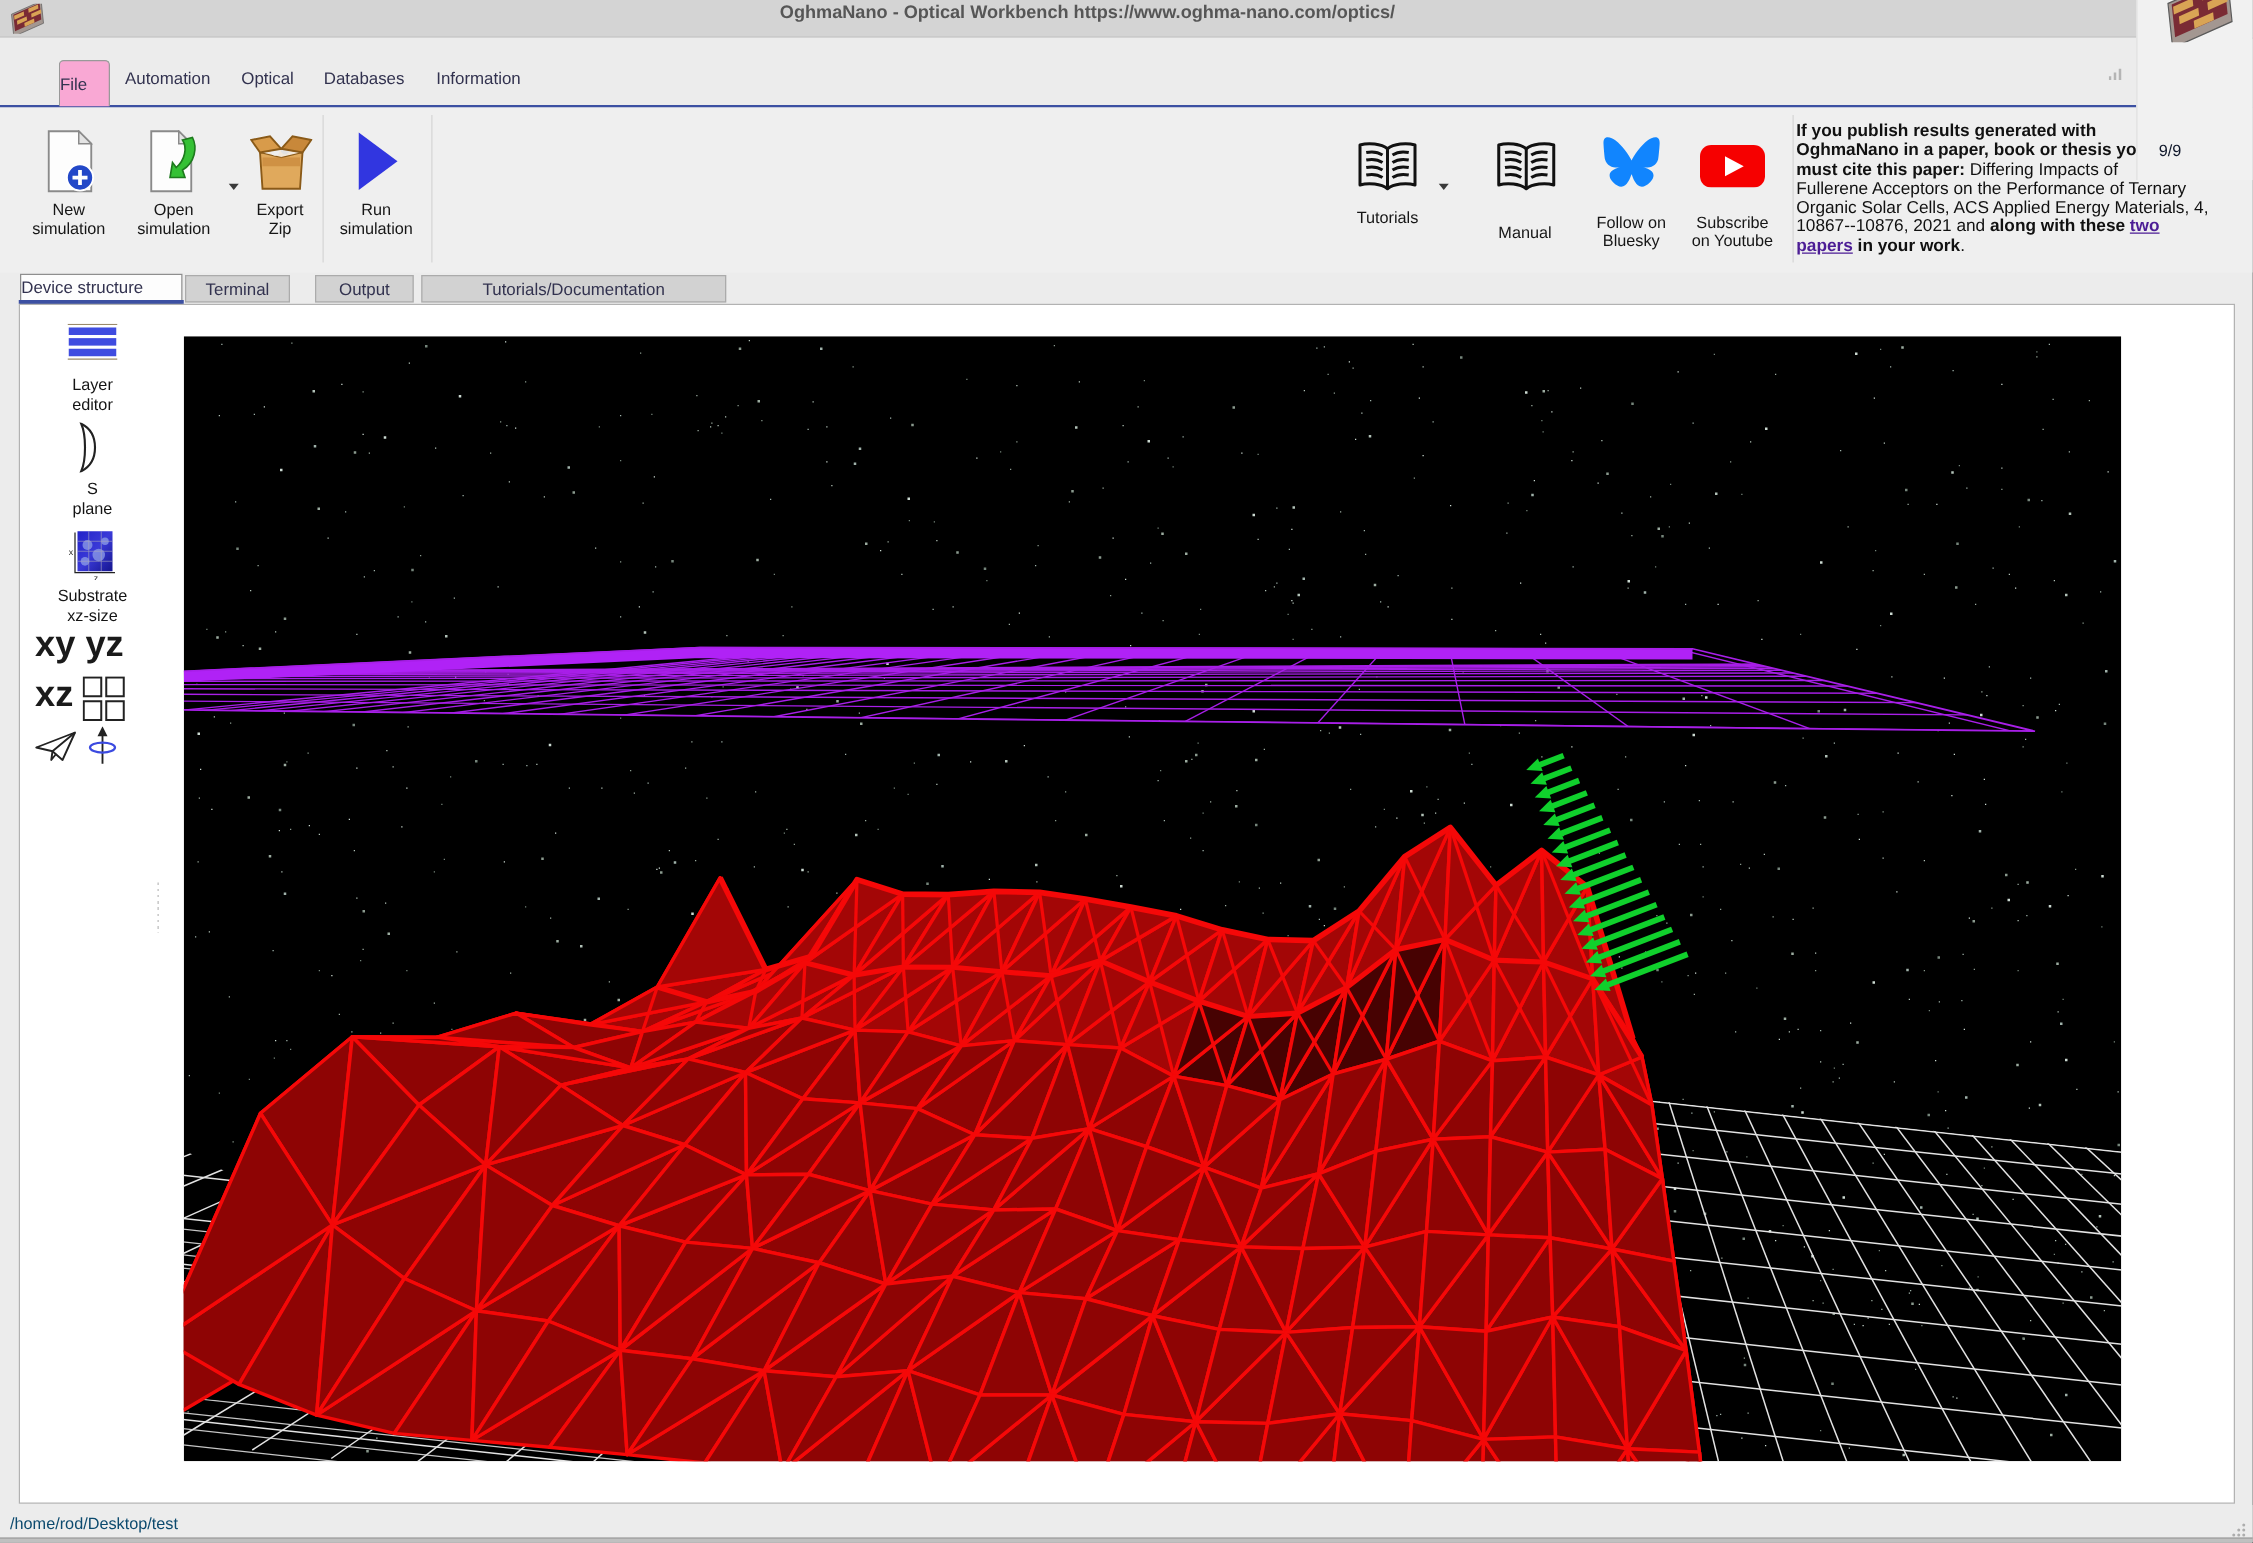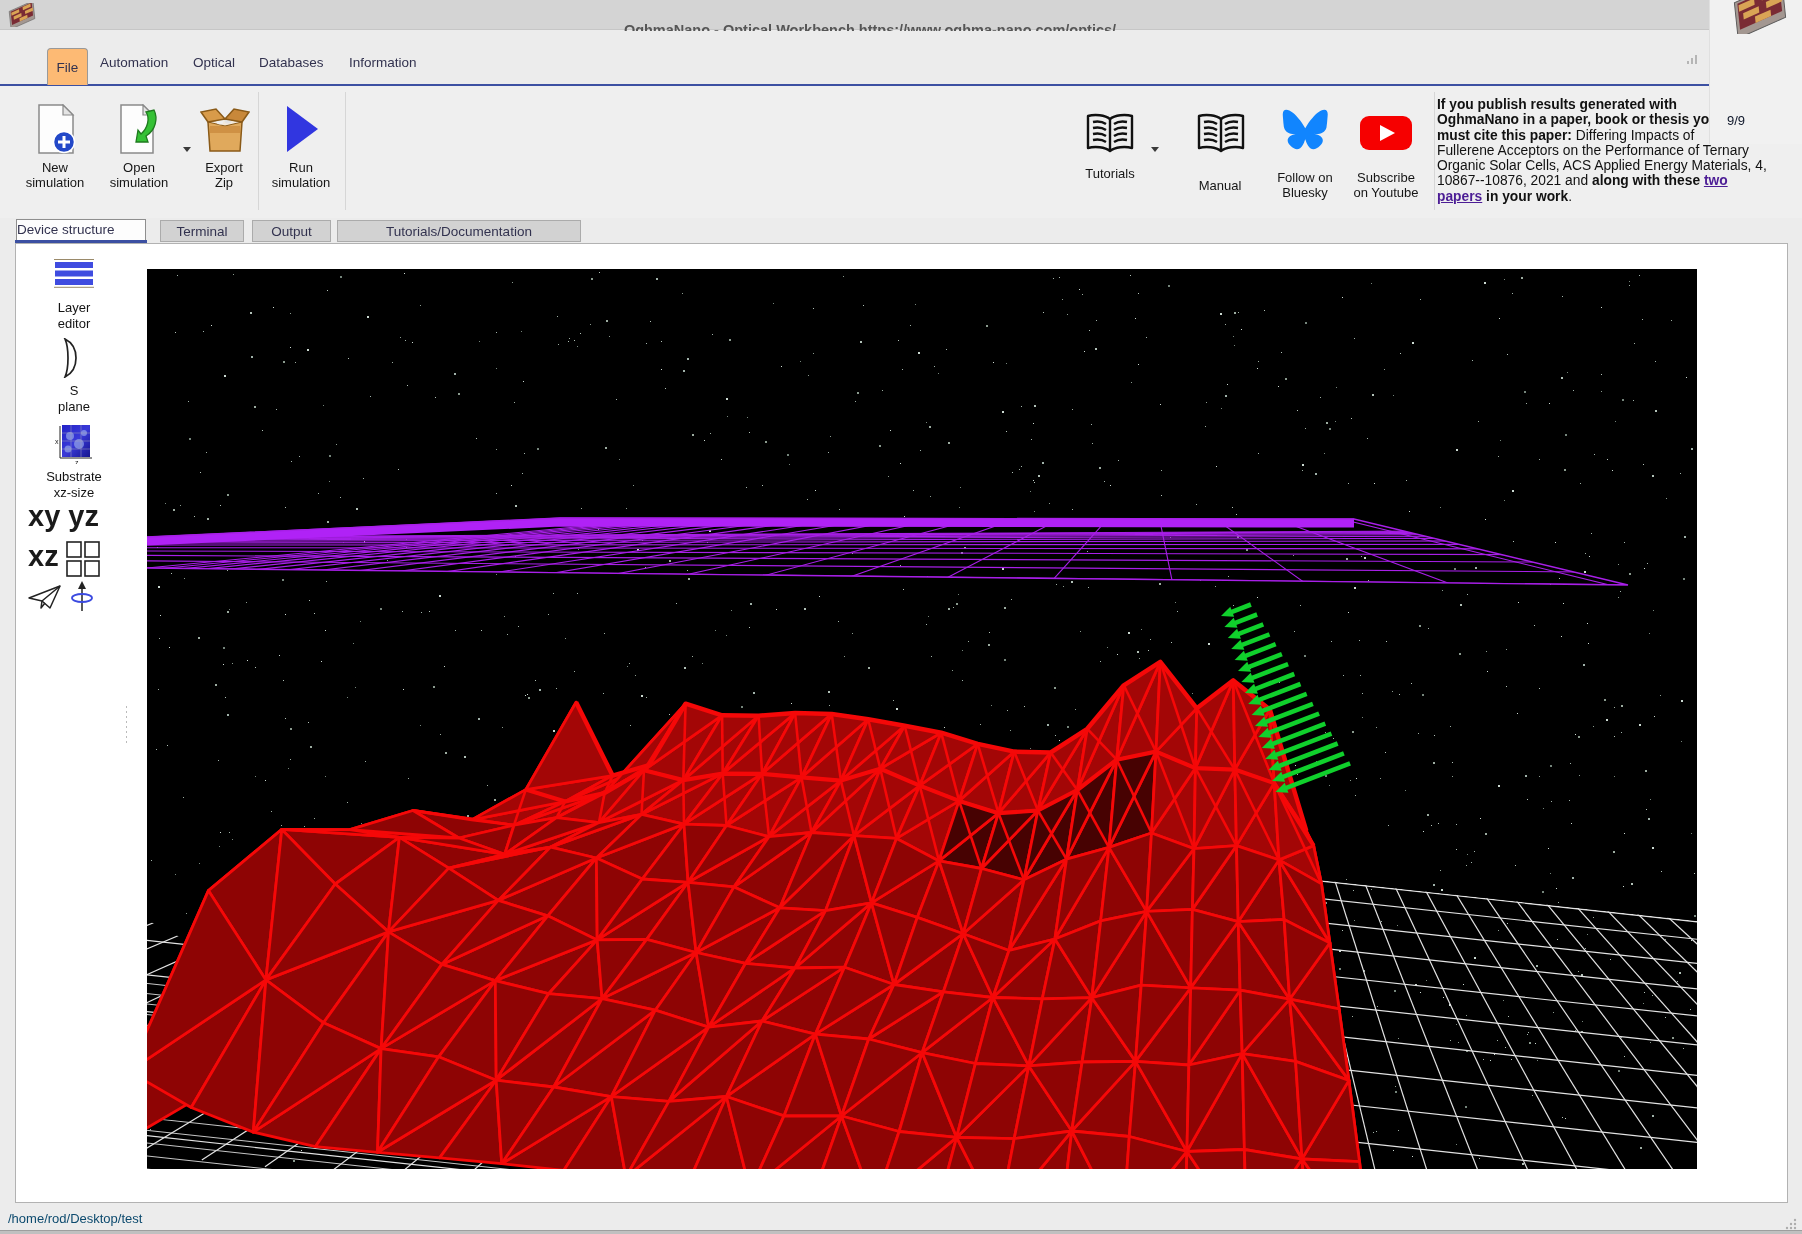--- a/index.html
+++ b/index.html
@@ -1,21 +1,21 @@
 <!DOCTYPE html>
 <html><head><meta charset="utf-8"><style>
 *{margin:0;padding:0;box-sizing:border-box}
 html,body{width:1802px;height:1234px;font-family:"Liberation Sans",sans-serif;background:#ececec;overflow:hidden}
 .abs{position:absolute}
 #titlebar{position:absolute;left:0;top:0;width:1802px;height:30px;background:#d4d4d4;border-bottom:1px solid #c6c6c6}
-#title{position:absolute;left:0;top:22px;width:1740px;text-align:center;font-size:14.5px;font-weight:bold;color:#565656}
+#title{position:absolute;left:0;top:2px;width:1740px;text-align:center;font-size:14.5px;font-weight:bold;color:#565656}
 #menuzone{position:absolute;left:0;top:31px;width:1802px;height:55px;background:#ececec}
 #blueline{position:absolute;left:0;top:84px;width:1787px;height:2px;background:#3c50a2}
 .mtab{position:absolute;top:55px;font-size:13.5px;color:#32324f}
-#filetab{position:absolute;left:47px;top:48px;width:41px;height:37px;background:#fdba74;border:1px solid #999;border-bottom:none;border-radius:4px 4px 0 0;text-align:center;padding-top:11px;font-size:13.5px;color:#32324f;z-index:3}
+#filetab{position:absolute;left:47px;top:48px;width:41px;height:37px;background:#f9a8d4;border:1px solid #999;border-bottom:none;border-radius:4px 4px 0 0;padding-top:11px;font-size:13.5px;color:#32324f;z-index:3}
 #toolbar{position:absolute;left:0;top:86px;width:1802px;height:132px;background:#efefef}
 .vsep{position:absolute;top:92px;height:118px;width:1px;background:#d6d6d6}
 .tblabel{position:absolute;font-size:13px;color:#161616;text-align:center;line-height:15px}
 #cite{position:absolute;left:1437px;top:97px;width:360px;font-size:13.8px;line-height:15.3px;color:#111;z-index:1}
 #cite .nw{white-space:nowrap}
 #cite a{color:#4c1d95;font-weight:bold;text-decoration:underline}
 #panel99{position:absolute;left:1709px;top:0;width:93px;height:144px;background:#f1f1f1;z-index:5;border-left:1px solid #e0e0e0}
 #nn{position:absolute;left:1727px;top:113px;font-size:13px;color:#0f172a;z-index:6}
 .t2{position:absolute;top:220px;height:22px;background:#d2d2d2;border:1px solid #ababab;font-size:13.5px;color:#32324f;text-align:center;line-height:21px}
 #t2sel{position:absolute;left:16px;top:219px;width:130px;height:24px;background:#fdfdfd;border:1px solid #8e8e8e;font-size:13.5px;color:#32324f;text-align:left;line-height:20px;z-index:2}
@@ -142,21 +142,21 @@
 <rect x="-18" y="-4" width="17" height="6"></rect>
 <rect x="7" y="-5" width="17" height="6"></rect>
 <rect x="-6" y="4" width="17" height="6"></rect>
 </g>
 </g>
     </svg>
   </div>
 <div id="nn">9/9</div>
 <div id="t2sel">Device structure</div>
 <div id="t2blue"></div>
-<div class="t2" style="left:160px;width:84px">Terminal</div>
+<div class="t2" style="left:148px;width:84px">Terminal</div>
 <div class="t2" style="left:252px;width:79px">Output</div>
 <div class="t2" style="left:337px;width:244px">Tutorials/Documentation</div>
 <div id="content"></div>
 <div style="position:absolute;left:126px;top:706px;width:1px;height:40px;background:repeating-linear-gradient(#bbb 0 2px,transparent 2px 5px)"></div>
 <svg class="abs" style="left:54px;top:259px" width="40" height="29" viewBox="0 0 40 29">
 <rect x="0" y="0" width="40" height="1" fill="#9a8a6a"></rect>
 <rect x="0" y="27.8" width="40" height="1" fill="#9a8a6a"></rect>
 <rect x="1" y="3" width="38" height="6" fill="#3f4ce0"></rect>
 <rect x="1" y="11.5" width="38" height="6" fill="#3f4ce0"></rect>
 <rect x="1" y="20" width="38" height="6" fill="#3f4ce0"></rect>

